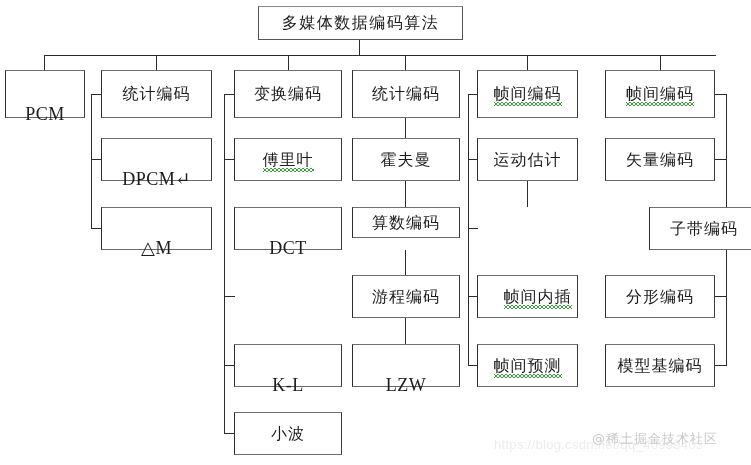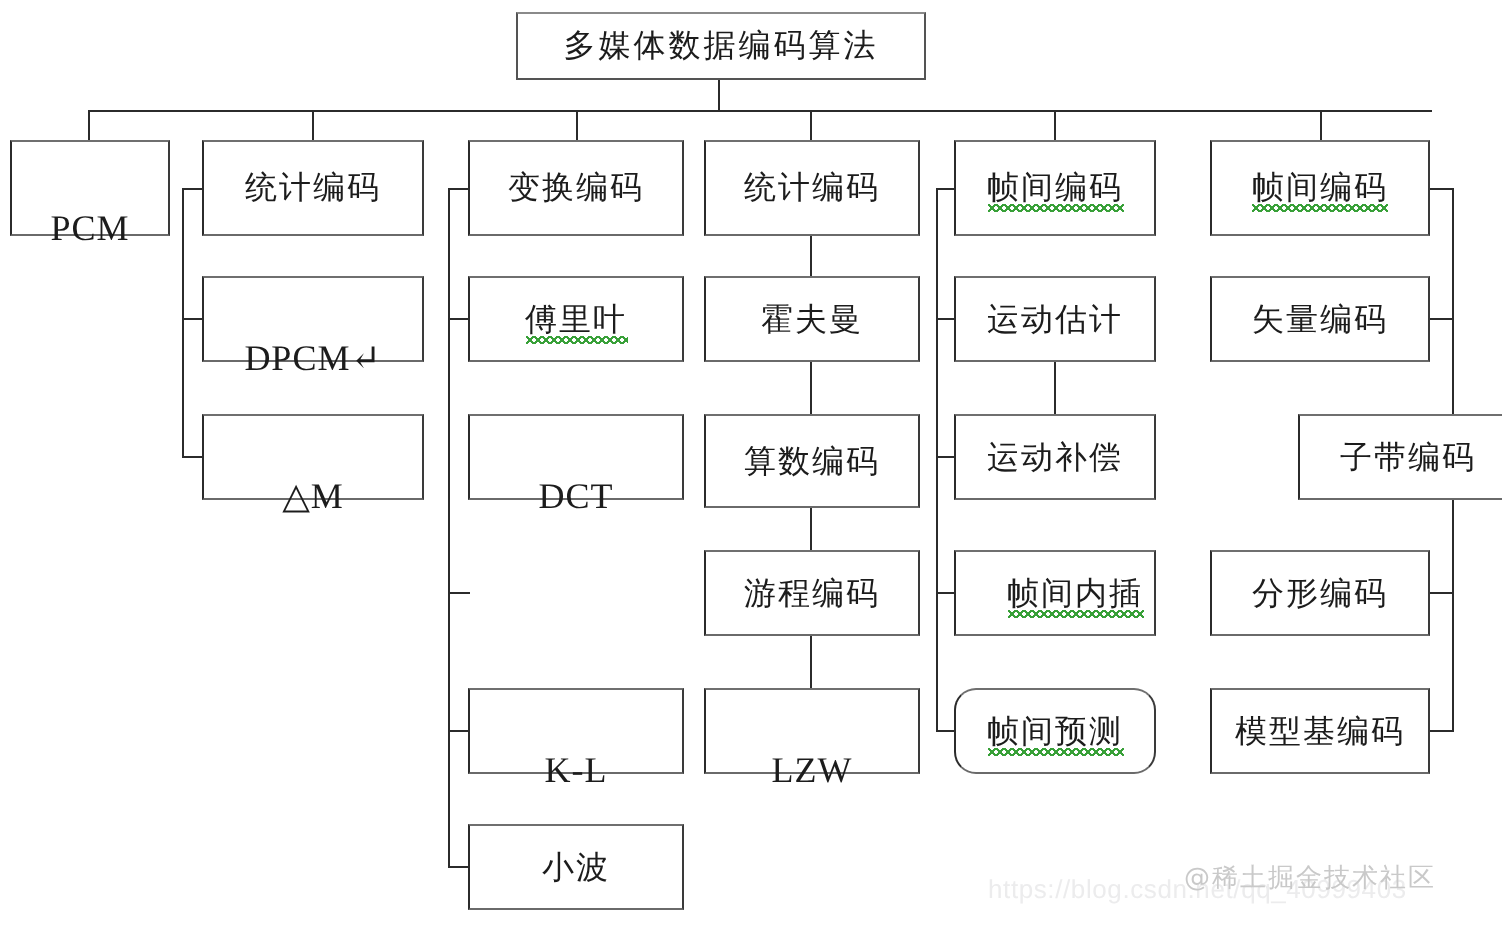--- a/index.html
+++ b/index.html
@@ -164,48 +164,45 @@
   <div class="line h" style="left:224px; top:296px; width:11px;"></div>
   <div class="line h" style="left:224px; top:365px; width:11px;"></div>
   <div class="line h" style="left:224px; top:433px; width:11px;"></div>
 
   <div class="box cjk" style="left:352px; top:70px; width:108px; height:48px;">
     <span class="label">统计编码</span>
   </div>
   <div class="box cjk" style="left:352px; top:138px; width:108px; height:43px;">
     <span class="label">霍夫曼</span>
   </div>
-  <div class="box cjk" style="left:352px; top:207px; width:108px; height:47px;">
+  <div class="box cjk" style="left:352px; top:207px; width:108px; height:31px;">
     <span class="label">算数编码</span>
   </div>
   <div class="box cjk" style="left:352px; top:275px; width:108px; height:43px;">
     <span class="label">游程编码</span>
   </div>
   <div class="box latin" style="left:352px; top:344px; width:108px; height:43px;">
     <span class="label">LZW</span>
   </div>
 
   <div class="line v" style="left:405px; top:118px; height:20px;"></div>
   <div class="line v" style="left:405px; top:181px; height:26px;"></div>
   <div class="line v" style="left:405px; top:250px; height:25px;"></div>
   <div class="line v" style="left:405px; top:318px; height:26px;"></div>
 
   <div class="box cjk" style="left:477px; top:70px; width:101px; height:48px;">
     <span class="label squiggle">帧间编码</span>
   </div>
   <div class="box cjk" style="left:477px; top:138px; width:101px; height:43px;">
     <span class="label">运动估计</span>
   </div>
-  <div class="box cjk" style="left:477px; top:207px; width:101px; height:43px;">
-    <span class="label">运动补偿</span>
-  </div>
   <div class="box cjk" style="left:477px; top:275px; width:101px; height:43px;padding-left:20px;">
     <span class="label squiggle">帧间内插</span>
   </div>
-  <div class="box cjk" style="left:477px; top:344px; width:101px; height:43px;border-radius:11px;">
+  <div class="box cjk" style="left:477px; top:344px; width:101px; height:43px;">
     <span class="label squiggle">帧间预测</span>
   </div>
 
   <div class="line v" style="left:468px; top:94px; height:271px;"></div>
   <div class="line h" style="left:468px; top:94px; width:10px;"></div>
   <div class="line h" style="left:468px; top:159px; width:10px;"></div>
   <div class="line h" style="left:468px; top:228px; width:10px;"></div>
   <div class="line h" style="left:468px; top:296px; width:10px;"></div>
   <div class="line h" style="left:468px; top:365px; width:10px;"></div>
 

